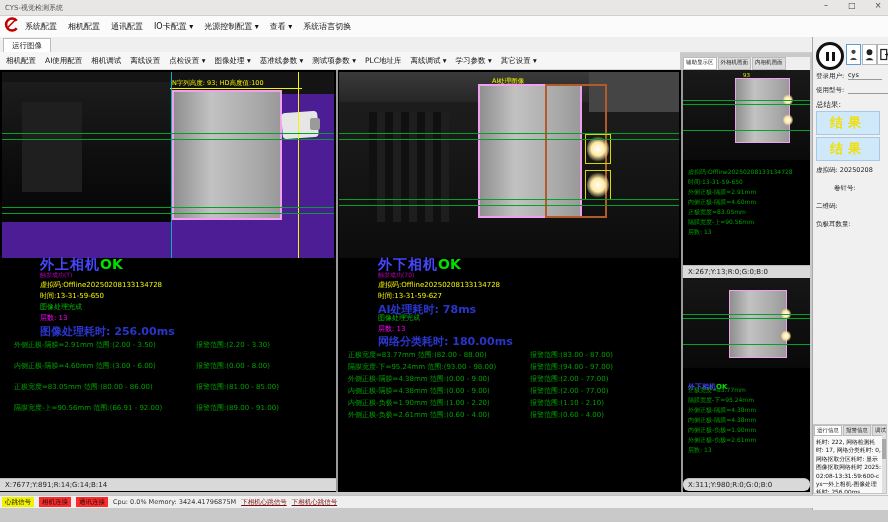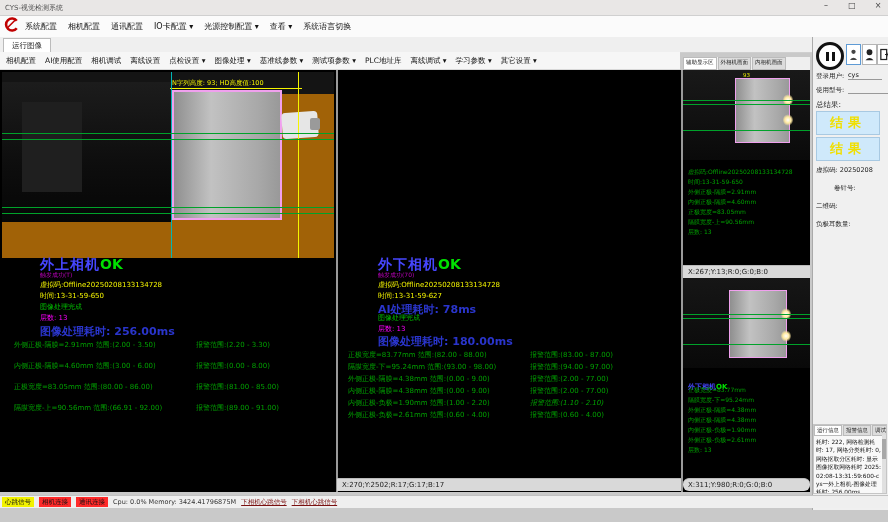--- a/index.html
+++ b/index.html
@@ -102,21 +102,21 @@
     <span class="tool-item">PLC地址库</span>
     <span class="tool-item">离线调试 ▾</span>
     <span class="tool-item">学习参数 ▾</span>
     <span class="tool-item">其它设置 ▾</span>
   </div>
 
   <div class="abs mainblack"></div>
   <div class="abs vsep" style="left:336px;"></div>
   <div class="abs vsep" style="left:681px;"></div>
 
-  <div class="abs" style="left:2px;top:72px;width:332px;height:186px;background:#a16207;overflow:hidden;">
+  <div class="abs" style="left:2px;top:72px;width:332px;height:186px;background:#4c1d95;overflow:hidden;">
     <div class="abs" style="left:0;top:0;width:332px;height:22px;background:#141414;"></div>
     <div class="abs" style="left:0;top:10px;width:170px;height:140px;background:linear-gradient(180deg,#1c1c1c,#0d0d0d 60%,#060606);"></div>
     <div class="abs" style="left:20px;top:30px;width:60px;height:90px;background:#1f1f1f;"></div>
     <div class="abs grayblock" style="left:170px;top:18px;width:110px;height:130px;"></div>
     <div class="abs" style="left:280px;top:40px;width:36px;height:26px;background:#e6e6e6;border-radius:4px;transform:rotate(-4deg);"></div>
     <div class="abs" style="left:308px;top:46px;width:10px;height:12px;background:#9a9a9a;border-radius:2px;"></div>
     <div class="abs hline-y" style="left:168px;top:16px;width:132px;"></div>
     <div class="abs vline-c" style="left:169px;top:0;height:186px;"></div>
     <div class="abs vline-y" style="left:296px;top:0;height:186px;"></div>
     <div class="abs hline-g" style="left:0;top:61px;width:332px;"></div>
@@ -136,45 +136,62 @@
   <div class="abs t-mag" style="left:40px;top:313px;">层数: 13</div>
   <div class="abs t-blue" style="left:40px;top:324px;">图像处理耗时: 256.00ms</div>
   <div class="abs meas" style="left:14px;top:340px;">外侧正极-隔膜=2.91mm 范围:(2.00 - 3.50)</div>
   <div class="abs meas" style="left:196px;top:340px;">报警范围:(2.20 - 3.30)</div>
   <div class="abs meas" style="left:14px;top:361px;">内侧正极-隔膜=4.60mm 范围:(3.00 - 6.00)</div>
   <div class="abs meas" style="left:196px;top:361px;">报警范围:(0.00 - 8.00)</div>
   <div class="abs meas" style="left:14px;top:382px;">正极宽度=83.05mm 范围:(80.00 - 86.00)</div>
   <div class="abs meas" style="left:196px;top:382px;">报警范围:(81.00 - 85.00)</div>
   <div class="abs meas" style="left:14px;top:403px;">隔膜宽度-上=90.56mm 范围:(66.91 - 92.00)</div>
   <div class="abs meas" style="left:196px;top:403px;">报警范围:(89.00 - 91.00)</div>
-
+  <div class="abs coordstrip" style="left:0;top:478px;width:336px;">X:7677;Y:891;R:14;G:14;B:14</div>
+
+  <div class="abs" style="left:339px;top:72px;width:340px;height:186px;background:#141414;overflow:hidden;">
+    <div class="abs" style="left:0;top:0;width:340px;height:30px;background:linear-gradient(180deg,#3a3a3a,#262626);"></div>
+    <div class="abs" style="left:0;top:30px;width:340px;height:156px;background:linear-gradient(180deg,#1d1d1d,#0c0c0c);"></div>
+    <div class="abs" style="left:250px;top:0;width:90px;height:40px;background:#454545;"></div>
+    <div class="abs" style="left:30px;top:40px;width:80px;height:110px;background:repeating-linear-gradient(90deg,#101010 0 8px,#1e1e1e 8px 16px);"></div>
+    <div class="abs grayblock" style="left:139px;top:12px;width:104px;height:134px;"></div>
+    <div class="abs ybox" style="left:206px;top:12px;width:62px;height:134px;border:2px solid #b35a2a;"></div>
+    <div class="abs glow" style="left:248px;top:64px;width:22px;height:26px;"></div>
+    <div class="abs glow" style="left:248px;top:100px;width:22px;height:26px;"></div>
+    <div class="abs ybox" style="left:246px;top:62px;width:26px;height:30px;"></div>
+    <div class="abs ybox" style="left:246px;top:98px;width:26px;height:30px;"></div>
+    <div class="abs hline-g" style="left:0;top:61px;width:340px;"></div>
+    <div class="abs hline-g" style="left:0;top:67px;width:340px;"></div>
+    <div class="abs hline-g" style="left:0;top:127px;width:340px;"></div>
+    <div class="abs hline-g" style="left:0;top:133px;width:340px;"></div>
+    <div class="abs t-yellow" style="left:153px;top:5px;font-size:6.5px;">AI处理图像</div>
+  </div>
 
   <div class="abs" style="left:378px;top:254px;">
     <span class="cam-title">外下相机</span><span class="cam-ok">OK</span>
   </div>
   <div class="abs t-sub" style="left:378px;top:271px;">触发成功(70)</div>
   <div class="abs t-yellow" style="left:378px;top:280px;">虚拟码:Offline20250208133134728</div>
   <div class="abs t-yellow" style="left:378px;top:291px;">时间:13-31-59-627</div>
   <div class="abs t-blue" style="left:378px;top:302px;">AI处理耗时: 78ms</div>
   <div class="abs t-green" style="left:378px;top:313px;">图像处理完成</div>
   <div class="abs t-mag" style="left:378px;top:324px;">层数: 13</div>
-  <div class="abs t-blue" style="left:378px;top:334px;">图像处理耗时: 180.00ms</div>
+  <div class="abs t-blue" style="left:378px;top:334px;">网络分类耗时: 180.00ms</div>
   <div class="abs meas" style="left:348px;top:350px;">正极宽度=83.77mm 范围:(82.00 - 88.00)</div>
   <div class="abs meas" style="left:530px;top:350px;">报警范围:(83.00 - 87.00)</div>
   <div class="abs meas" style="left:348px;top:362px;">隔膜宽度-下=95.24mm 范围:(93.00 - 98.00)</div>
   <div class="abs meas" style="left:530px;top:362px;text-align:right;">报警范围:(94.00 - 97.00)</div>
   <div class="abs meas" style="left:348px;top:374px;">外侧正极-隔膜=4.38mm 范围:(0.00 - 9.00)</div>
   <div class="abs meas" style="left:530px;top:374px;">报警范围:(2.00 - 77.00)</div>
   <div class="abs meas" style="left:348px;top:386px;">内侧正极-隔膜=4.38mm 范围:(0.00 - 9.00)</div>
   <div class="abs meas" style="left:530px;top:386px;">报警范围:(2.00 - 77.00)</div>
   <div class="abs meas" style="left:348px;top:398px;">内侧正极-负极=1.90mm 范围:(1.00 - 2.20)</div>
-  <div class="abs meas" style="left:530px;top:398px;font-style:italic;">报警范围:(1.10 - 2.10)</div>
+  <div class="abs meas" style="left:530px;top:398px;">报警范围:(1.10 - 2.10)</div>
   <div class="abs meas" style="left:348px;top:410px;">外侧正极-负极=2.61mm 范围:(0.60 - 4.00)</div>
   <div class="abs meas" style="left:530px;top:410px;">报警范围:(0.60 - 4.00)</div>
-  <div class="abs coordstrip" style="left:337px;top:478px;width:344px;">X:270;Y:2502;R:17;G:17;B:17</div>
 
   <div class="abs" style="left:683px;top:57px;width:127px;height:13px;background:#efefef;display:flex;gap:1px;">
     <span class="logtab active">辅助显示区</span>
     <span class="logtab">外相机画面</span>
     <span class="logtab">内相机画面</span>
   </div>
 
   <div class="abs" style="left:683px;top:70px;width:127px;height:195px;background:#000;overflow:hidden;">
     <div class="abs" style="left:0;top:0;width:127px;height:90px;background:linear-gradient(180deg,#191919,#0a0a0a);"></div>
     <div class="abs grayblock" style="left:52px;top:8px;width:55px;height:65px;border-width:1px;"></div>

